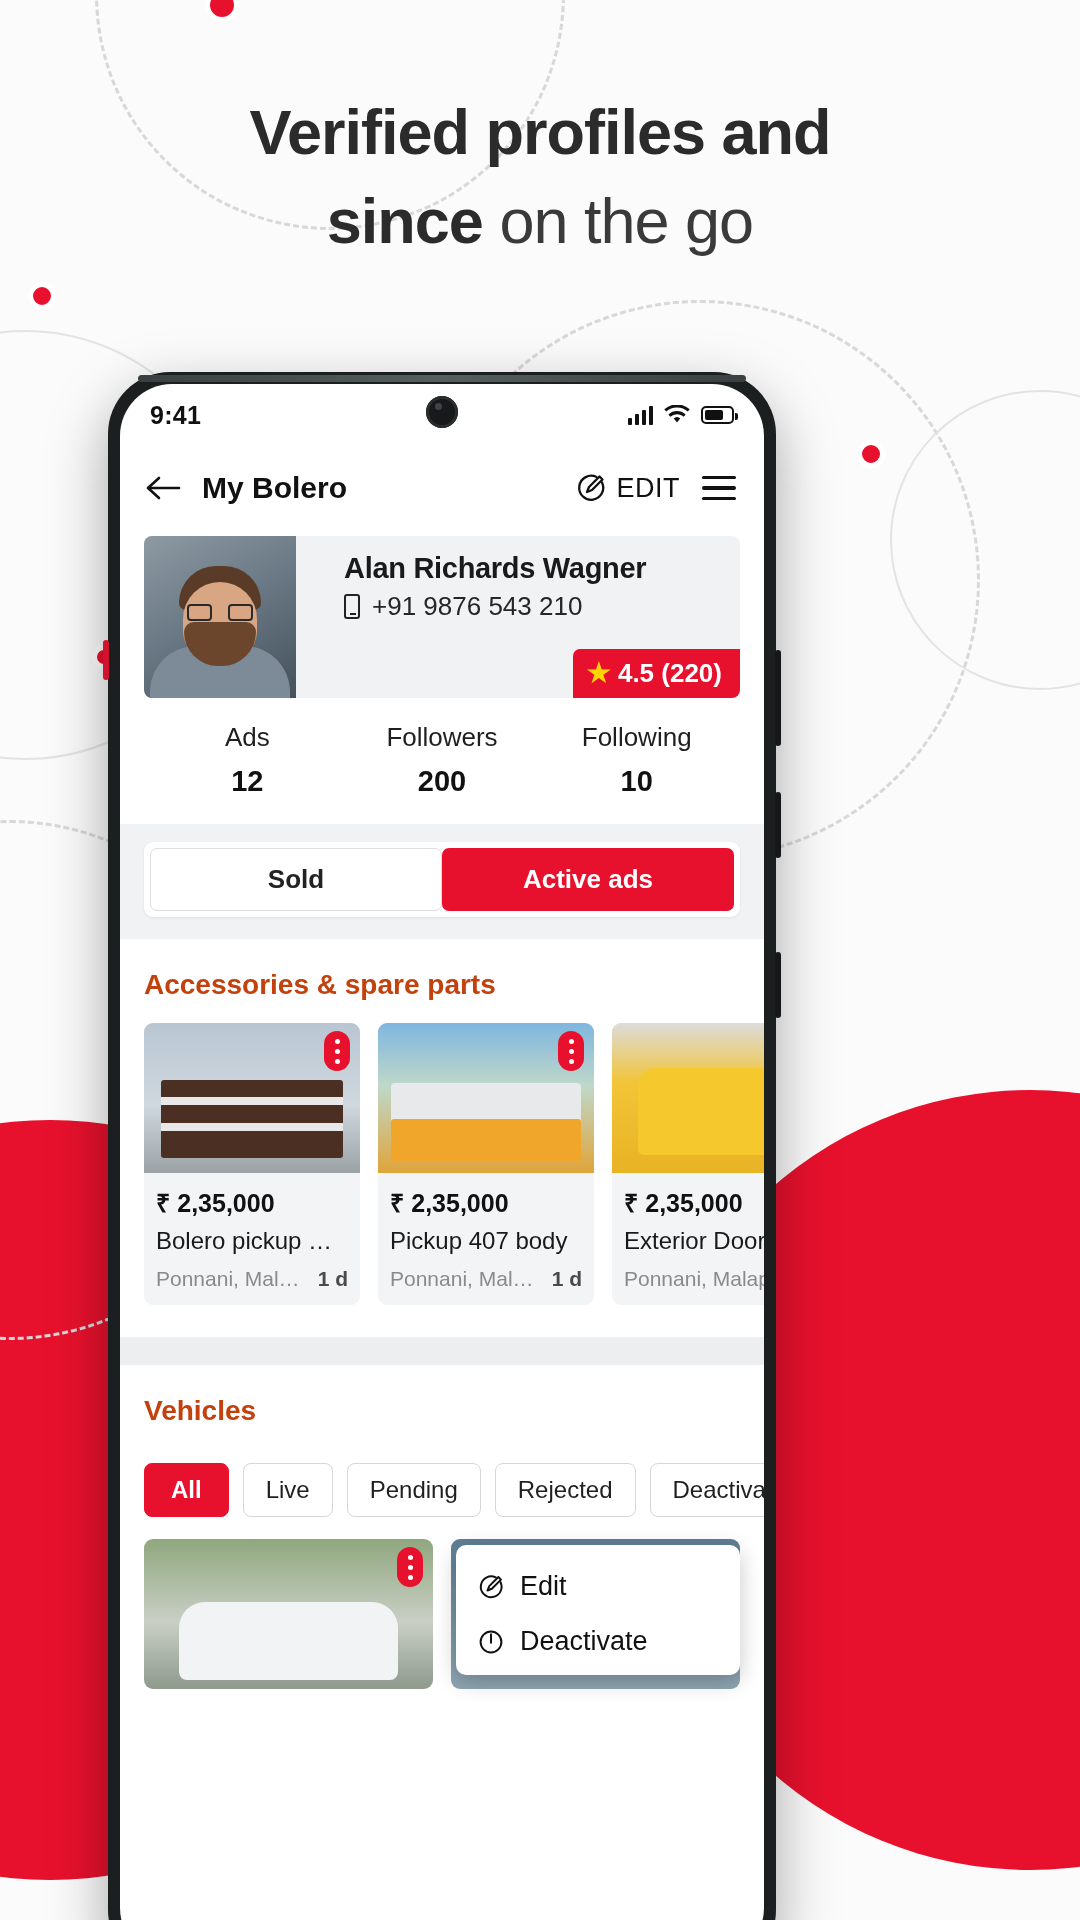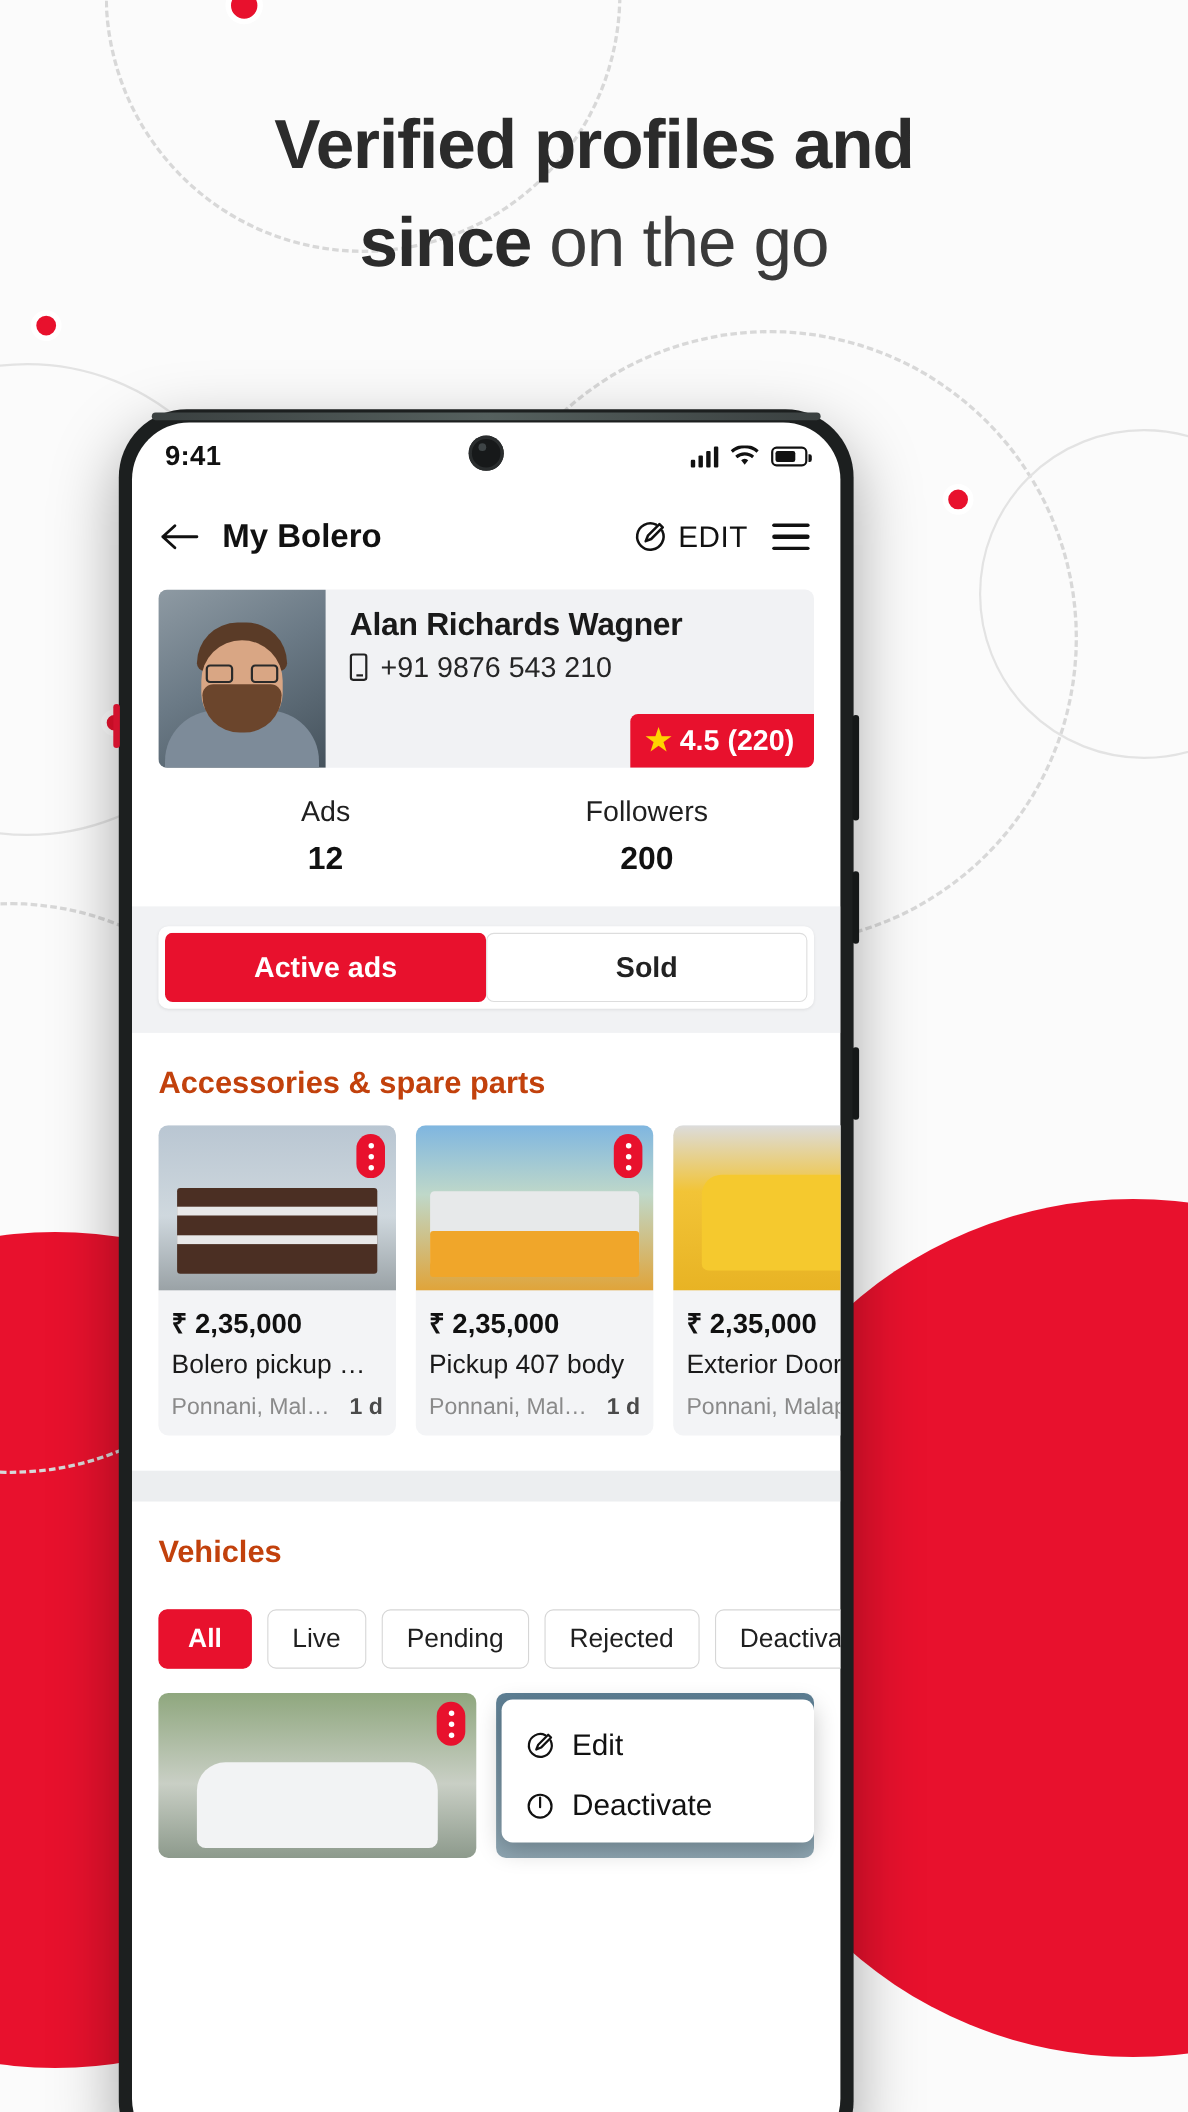--- a/index.html
+++ b/index.html
@@ -129,21 +129,21 @@
   }
   .appbar .title { font-size:30px; font-weight:bold; color:#111; flex:0 0 auto; }
   .appbar .spacer { flex:1; }
   .edit-btn { display:flex; align-items:center; gap:10px; font-size:27px; color:#111; letter-spacing:.5px; }
   .ham { display:flex; flex-direction:column; gap:7px; padding:4px 2px; }
   .ham span { display:block; width:34px; height:3.4px; background:#111; border-radius:2px; }
 
   
   .profile-card {
     margin:6px 24px 0; background:#f1f2f4; border-radius:8px;
-    display:flex; overflow:hidden; height:162px;
+    display:flex; overflow:hidden; height:162px;gap:26px;
   }
   .avatar {
     width:152px; flex:0 0 152px; position:relative; overflow:hidden;
     background:linear-gradient(150deg,#8e9aa3 0%,#6b7a86 45%,#45525c 100%);
   }
   .avatar .face {
     position:absolute; left:50%; top:46px; transform:translateX(-50%);
     width:74px; height:80px; border-radius:40px 40px 34px 34px;
     background:#d9a684;
   }
@@ -357,26 +357,30 @@
 
     <div class="stats">
       <div class="stat">
         <div class="lbl">Ads</div>
         <div class="val">12</div>
       </div>
       <div class="stat">
         <div class="lbl">Followers</div>
         <div class="val">200</div>
       </div>
+      <div class="stat">
+        <div class="lbl">Following</div>
+        <div class="val">10</div>
+      </div>
     </div>
 
     <div class="tabs-wrap">
       <div class="tabs">
+        <div class="tab inactive">Sold</div>
         <div class="tab active">Active ads</div>
-        <div class="tab inactive">Sold</div>
       </div>
     </div>
 
     <div class="section">
       <div class="sec-title">Accessories &amp; spare parts</div>
       <div class="cards">
 
         <div class="card">
           <div class="card-img img-a">
             <div class="rail"></div>

